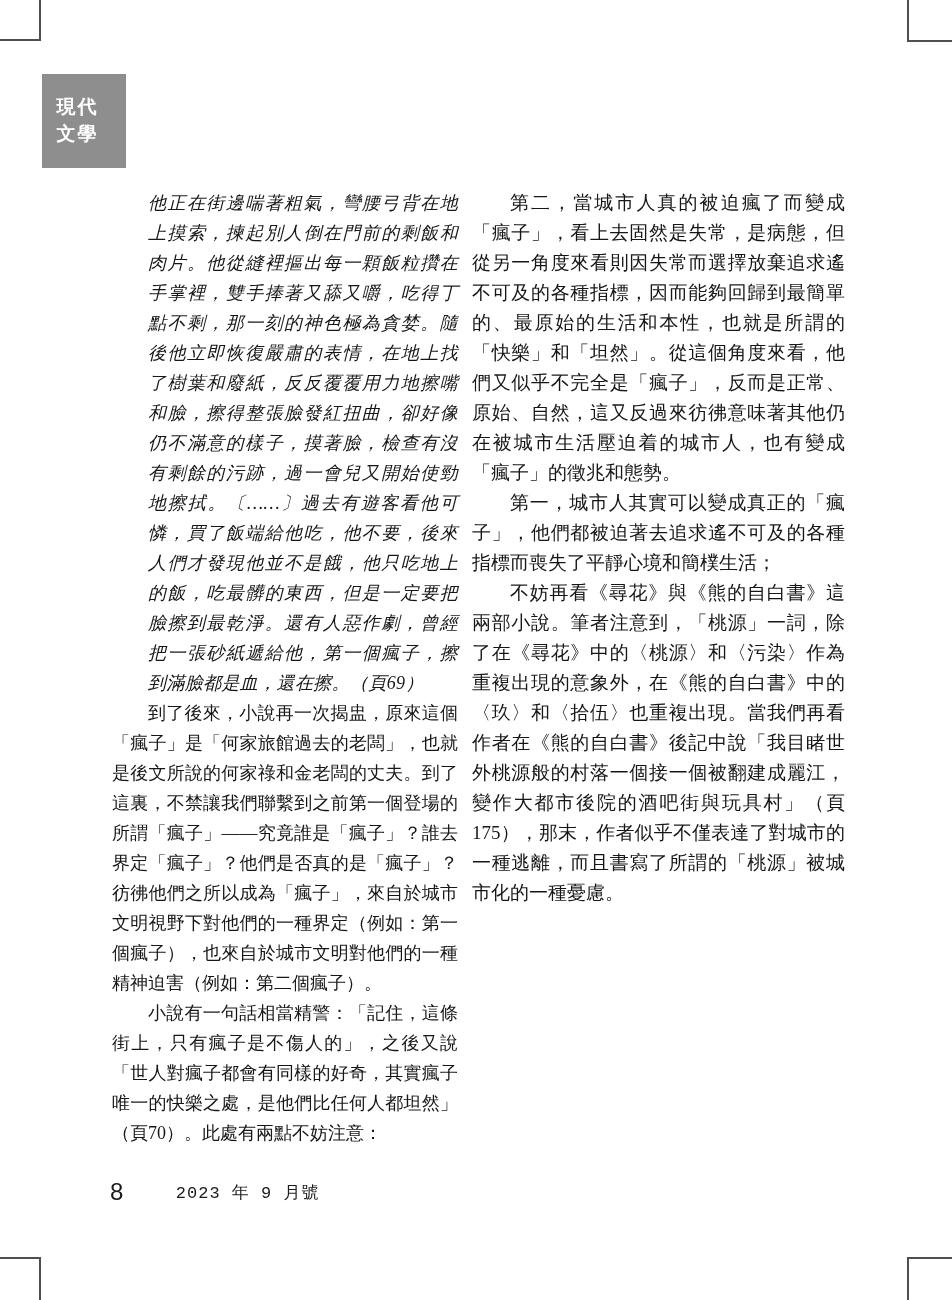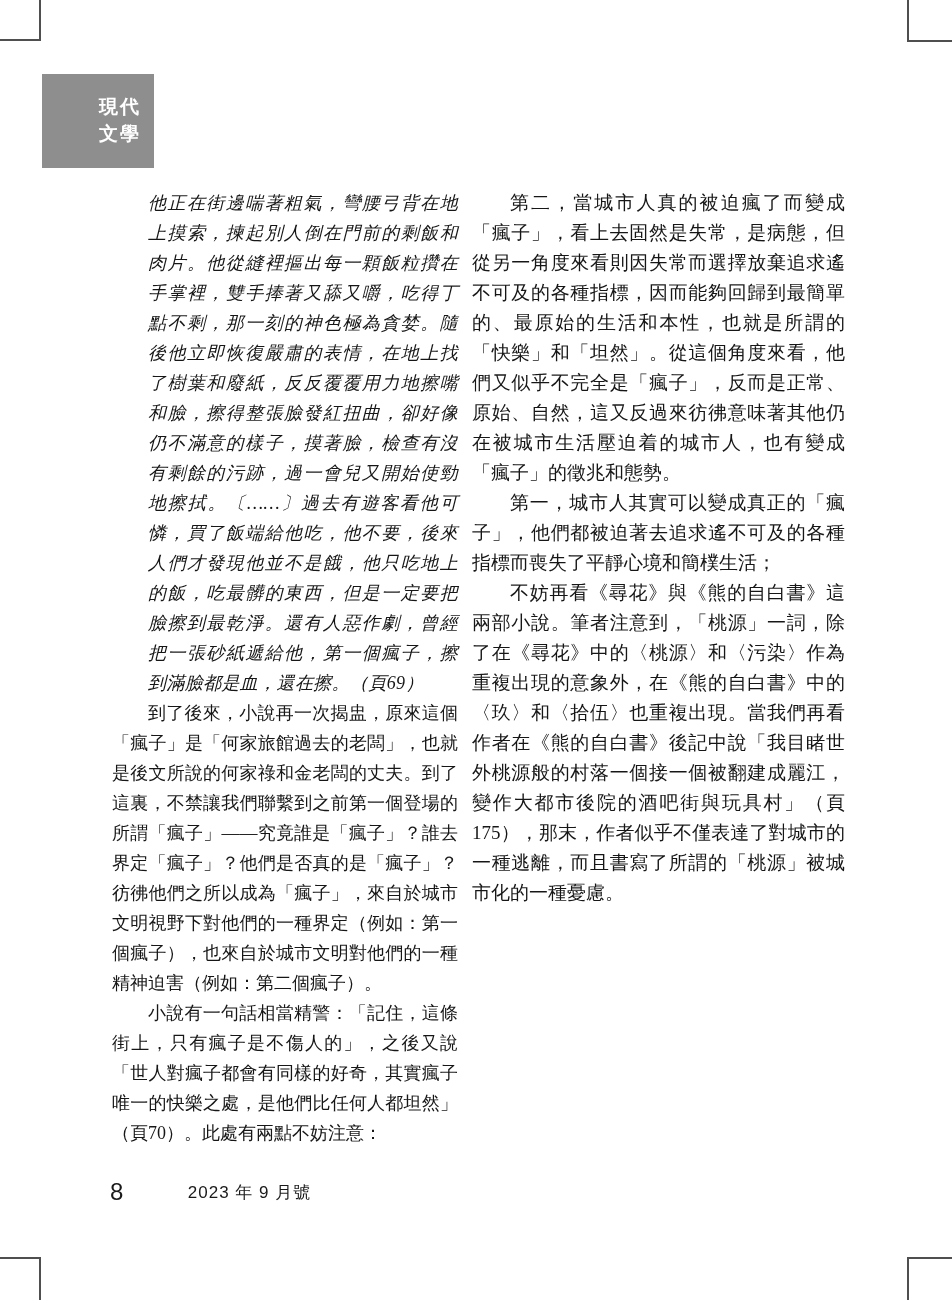--- a/index.html
+++ b/index.html
@@ -20,24 +20,24 @@
   }
   .corner.tl{left:-22px;top:-22px;width:63px;height:63px;}
   .corner.tr{left:907px;top:-22px;width:70px;height:64px;}
   .corner.bl{left:-22px;top:1257px;width:63px;height:70px;}
   .corner.br{left:907px;top:1257px;width:70px;height:70px;}
 
   
   .badge{
     position:absolute;
     left:42px;top:74px;
-    width:112px;height:94px;
+    width:84px;height:94px;
     box-sizing:border-box;
     padding:19px 13px 0 0;
-    text-align:right;
+    text-align:center;
     font-family:"Liberation Sans","DejaVu Sans",sans-serif;
     font-weight:bold;
     font-size:19px;
     line-height:27px;
     color:#ffffff;
     letter-spacing:2px;
   }
 
   
   .col{
@@ -64,24 +64,25 @@
     font-family:"Liberation Sans","DejaVu Sans",sans-serif;
     color:#1a1a1a;
   }
   .pagenum{
     display:inline-block;
     font-size:24px;
     vertical-align:baseline;
   }
   .issue{
     display:inline-block;
-    margin-left:60px;
+    margin-left:48px;
     font-size:17px;
     vertical-align:2px;
     letter-spacing:1px;
+    font-family:Liberation Mono, monospace;
   }
 </style>
 </head>
 <body>
 
 <div class="page">
 
   <div class="corner tl"></div>
   <div class="corner tr"></div>
   <div class="corner bl"></div>

